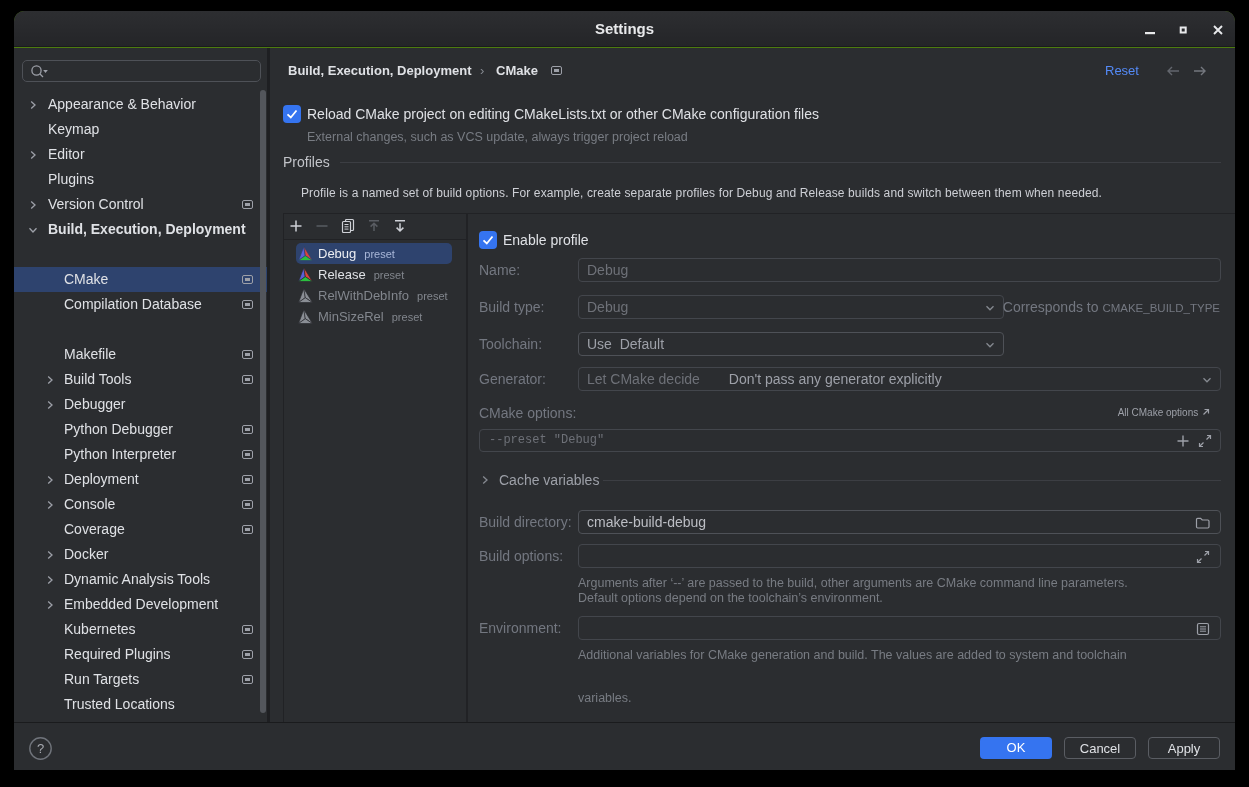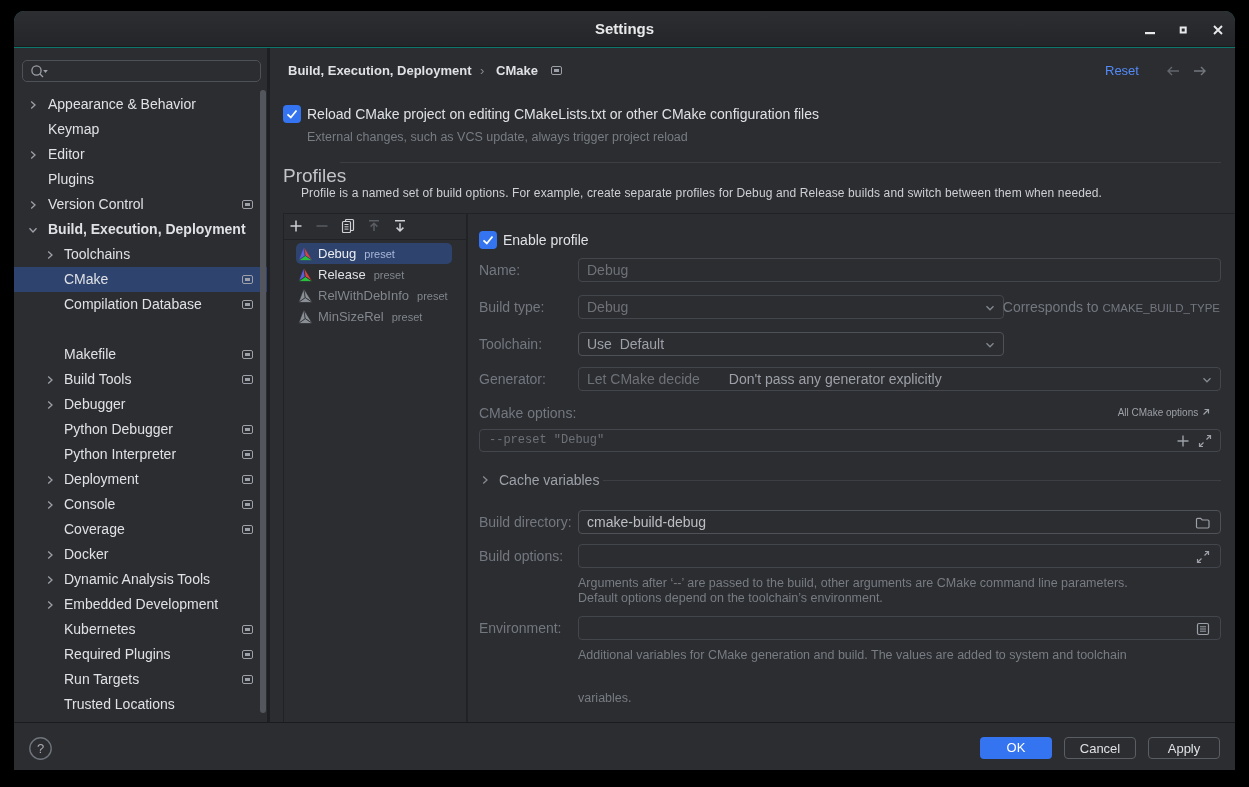--- a/index.html
+++ b/index.html
@@ -1,19 +1,19 @@
 <!DOCTYPE html>
 <html><head>
 <meta charset="utf-8">
 <style>
   * { margin:0; padding:0; box-sizing:border-box; }
   html,body { width:1249px; height:787px; background:#000; overflow:hidden;
     font-family:"Liberation Sans", sans-serif; }
   .dlg { position:absolute; left:14px; top:11px; width:1221px; height:759px;
-    background:#0f766e; border-radius:10px 10px 0 0; overflow:hidden; }
+    background:#4d7c0f; border-radius:10px 10px 0 0; overflow:hidden; }
   .abs { position:absolute; }
   .tbar { position:absolute; left:0; top:0; right:0; height:36px;
     background:linear-gradient(#2d2e31,#242528); border-bottom:1px solid #1a1b1d; }
   .tbar .title { position:absolute; left:0; right:0; top:0; height:36px;
     line-height:36px; text-align:center; color:#e8e9eb; font-size:15px; font-weight:bold; }
   .sep-v { position:absolute; left:253px; top:37px; bottom:48px; width:3px; background:#1e1f22; }
   .side { position:absolute; left:0; top:37px; width:253px; bottom:48px; background:#2b2d30; }
   .content { position:absolute; left:256px; top:37px; right:0; bottom:48px; background:#2b2d30; }
   .footer { position:absolute; left:0; bottom:0; right:0; height:48px;
     border-top:1px solid #1a1b1d; background:#2b2d30; }
@@ -93,26 +93,20 @@
             <rect x="0.5" y="0.5" width="10" height="8" rx="1.5" fill="none" stroke="#9da0a8" stroke-width="1"></rect>
             <rect x="3" y="3" width="5" height="3" fill="#9da0a8"></rect>
           </svg>
         </div>
       <div class="trow" style="top:125px">
           <svg class="chev" style="left:11px">
             <path d="M4.5 6.2 L8 10 L11.5 6.2" fill="none" stroke="#9da0a8" stroke-width="1.3"></path>
           </svg>
           <span class="lbl1" style="font-weight:bold;">Build, Execution, Deployment</span>
         </div>
-      <div class="trow" style="top:150px">
-          <svg class="chev" style="left:28px">
-            <path d="M6.2 4.5 L10 8 L6.2 11.5" fill="none" stroke="#9da0a8" stroke-width="1.3"></path>
-          </svg>
-          <span class="lbl2" style="">Toolchains</span>
-        </div>
       <div class="trow sel" style="top:175px">
           <span class="lbl2" style="">CMake</span>
           <svg class="eicon" width="12" height="10">
             <rect x="0.5" y="0.5" width="10" height="8" rx="1.5" fill="none" stroke="#9da0a8" stroke-width="1"></rect>
             <rect x="3" y="3" width="5" height="3" fill="#9da0a8"></rect>
           </svg>
         </div>
       <div class="trow" style="top:200px">
           <span class="lbl2" style="">Compilation Database</span>
           <svg class="eicon" width="12" height="10">
@@ -242,21 +236,21 @@
         <path d="M3 8 H14 M7 4 L3 8 L7 12" fill="none" stroke="#63666d" stroke-width="1.4"></path>
       </svg>
     <svg class="abs" style="left:921px;top:15px" width="18" height="16">
         <path d="M3 8 H14 M10 4 L14 8 L10 12" fill="none" stroke="#74777e" stroke-width="1.4"></path>
       </svg>
     <div class="cb" style="left:13px;top:57px"><svg width="18" height="18">
           <path d="M4.5 9.3 L7.8 12.5 L13.5 5.5" fill="none" stroke="#fff" stroke-width="1.8"></path>
         </svg></div>
     <div class="txt" style="left:37px;top:55px;height:22px;line-height:22px;font-size:14px;color:#dfe1e5">Reload CMake project on editing CMakeLists.txt or other CMake configuration files</div>
     <div class="txt" style="left:37px;top:79px;height:20px;line-height:20px;font-size:12.5px;color:#787c83">External changes, such as VCS update, always trigger project reload</div>
-    <div class="txt" style="left:13px;top:117px;height:22px;line-height:22px;font-size:19px;color:#c2c4c9">Profiles</div>
+    <div class="txt" style="left:13px;top:103px;height:22px;line-height:22px;font-size:14px;color:#c2c4c9">Profiles</div>
     <div class="hline" style="left:70px;top:114px;width:881px"></div>
     <div class="txt" style="left:31px;top:134px;height:22px;line-height:22px;font-size:12px;letter-spacing:0.12px;color:#ced0d6">Profile is a named set of build options. For example, create separate profiles for Debug and Release builds and switch between them when needed.</div>
     <div class="abs" style="left:13px;top:165px;width:952px;height:1px;background:#212225"></div>
     <div class="abs" style="left:13px;top:165px;width:1px;height:509px;background:#212225"></div>
     <div class="abs" style="left:196px;top:165px;width:2px;height:509px;background:#212225"></div>
     <div class="abs" style="left:14px;top:191px;width:182px;height:1px;background:#212225"></div>
     <svg class="abs" style="left:18px;top:170px" width="16" height="16">
         <path d="M8 2.5 V13.5 M2.5 8 H13.5" stroke="#ced0d6" stroke-width="1.5"></path>
       </svg>
     <svg class="abs" style="left:44px;top:170px" width="16" height="16">

